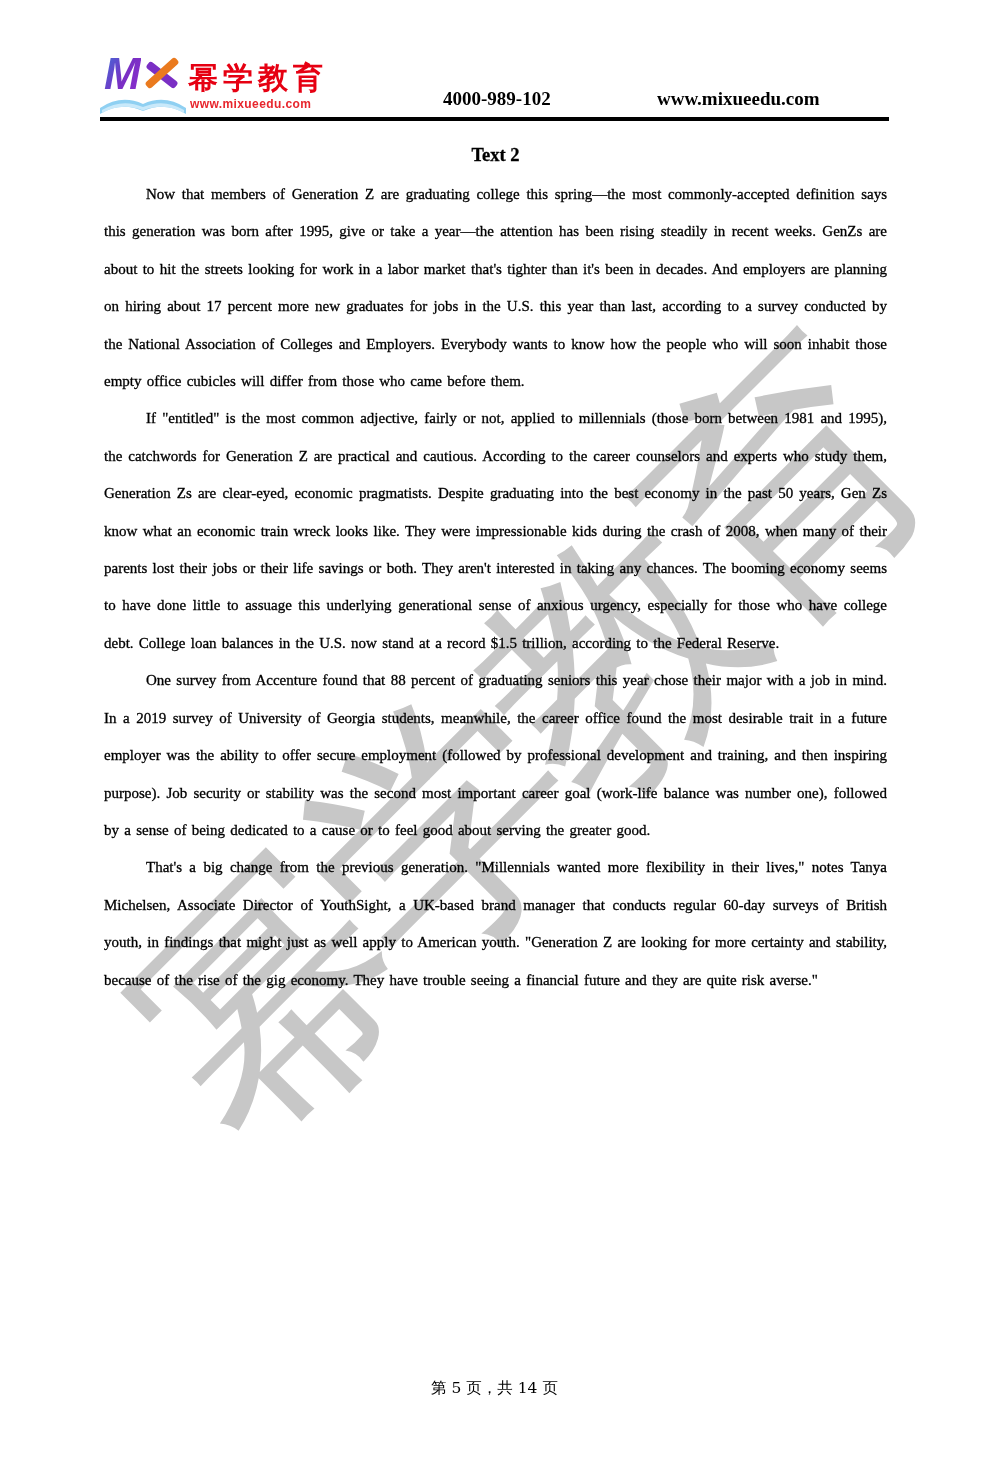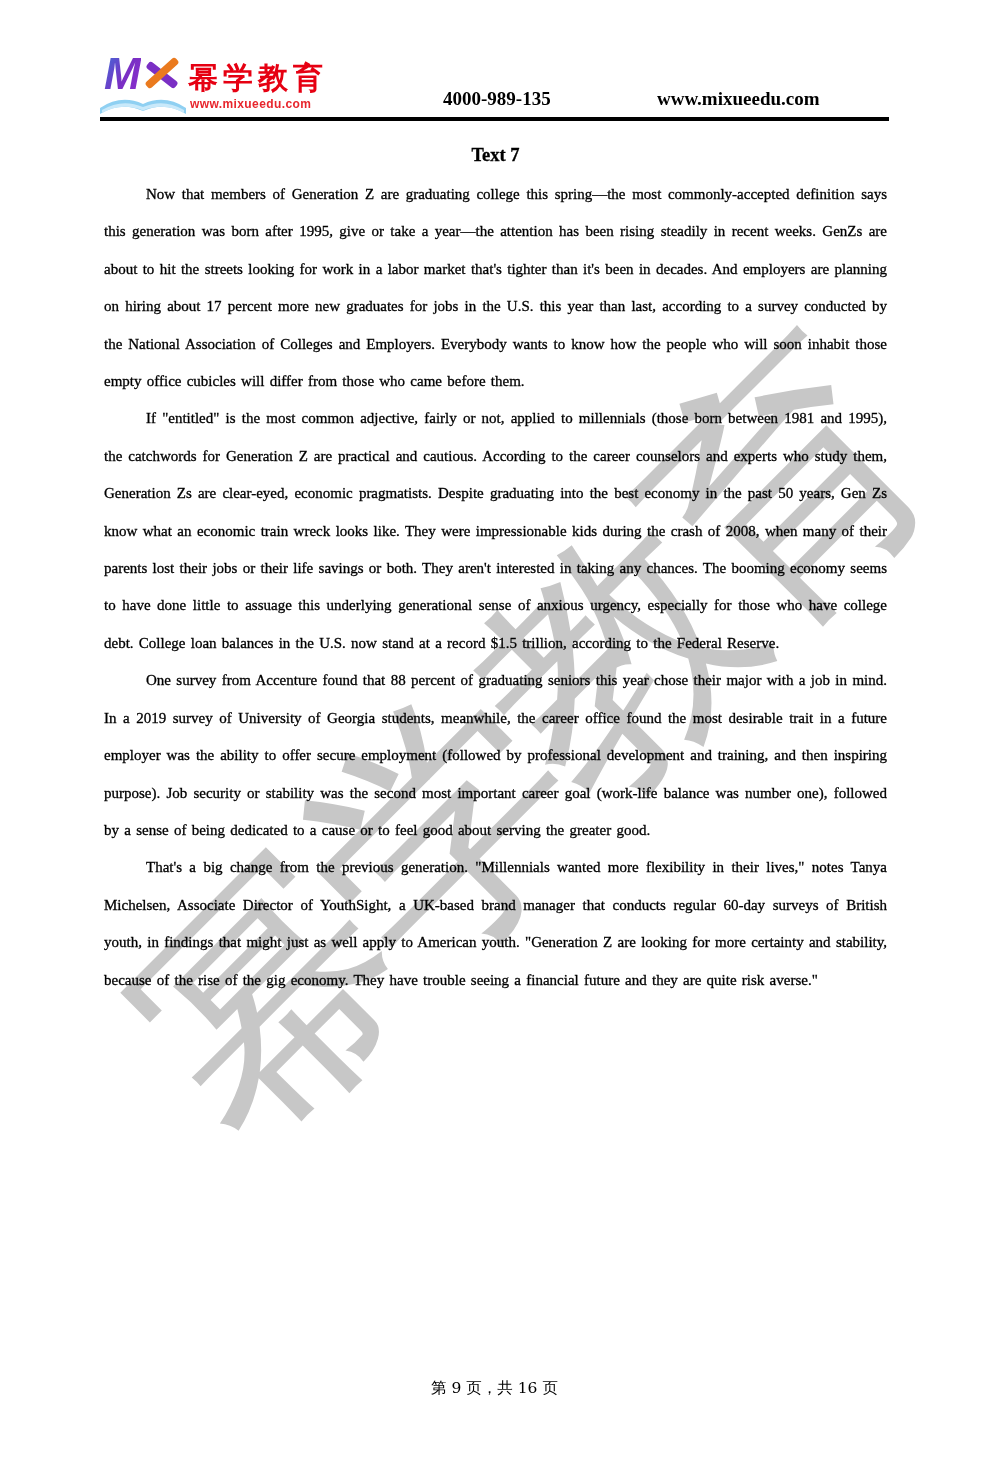--- a/index.html
+++ b/index.html
@@ -137,29 +137,29 @@
       <span class="logo-book">
         <svg width="86" height="22" viewBox="0 0 86 22">
           <path d="M0 14 Q21 0 43 10 Q65 0 86 14 L86 20 Q65 7 43 17 Q21 7 0 20 Z" fill="#8fd0f2"></path>
           <path d="M2 16 Q22 4 43 13 Q64 4 84 16 L84 19 Q64 8 43 16.5 Q22 8 2 19 Z" fill="#c9e9fa"></path>
         </svg>
       </span>
       <span class="logo-brand">幂学教育</span>
       <span class="logo-site">www.mixueedu.com</span>
     </div>
 
-    <span class="header-phone">4000-989-135</span>
+    <span class="header-phone">4000-989-102</span>
     <span class="header-url">www.mixueedu.com</span>
 
     <div class="header-rule"></div>
   </div>
 
   <div class="content">
-    <div class="doc-title">Text 7</div>
+    <div class="doc-title">Text 2</div>
     <p>Now that members of Generation Z are graduating college this spring—the most commonly-accepted definition says this generation was born after 1995, give or take a year—the attention has been rising steadily in recent weeks. GenZs are about to hit the streets looking for work in a labor market that's tighter than it's been in decades. And employers are planning on hiring about 17 percent more new graduates for jobs in the U.S. this year than last, according to a survey conducted by the National Association of Colleges and Employers. Everybody wants to know how the people who will soon inhabit those empty office cubicles will differ from those who came before them.</p>
     <p>If "entitled" is the most common adjective, fairly or not, applied to millennials (those born between 1981 and 1995), the catchwords for Generation Z are practical and cautious. According to the career counselors and experts who study them, Generation Zs are clear-eyed, economic pragmatists. Despite graduating into the best economy in the past 50 years, Gen Zs know what an economic train wreck looks like. They were impressionable kids during the crash of 2008, when many of their parents lost their jobs or their life savings or both. They aren't interested in taking any chances. The booming economy seems to have done little to assuage this underlying generational sense of anxious urgency, especially for those who have college debt. College loan balances in the U.S. now stand at a record $1.5 trillion, according to the Federal Reserve.</p>
     <p>One survey from Accenture found that 88 percent of graduating seniors this year chose their major with a job in mind. In a 2019 survey of University of Georgia students, meanwhile, the career office found the most desirable trait in a future employer was the ability to offer secure employment (followed by professional development and training, and then inspiring purpose). Job security or stability was the second most important career goal (work-life balance was number one), followed by a sense of being dedicated to a cause or to feel good about serving the greater good.</p>
     <p>That's a big change from the previous generation. "Millennials wanted more flexibility in their lives," notes Tanya Michelsen, Associate Director of YouthSight, a UK-based brand manager that conducts regular 60-day surveys of British youth, in findings that might just as well apply to American youth. "Generation Z are looking for more certainty and stability, because of the rise of the gig economy. They have trouble seeing a financial future and they are quite risk averse."</p>
   </div>
 
-  <div class="footer">第 9 页，共 16 页</div>
+  <div class="footer">第 5 页，共 14 页</div>
 
 </div>
 
 </body></html>

